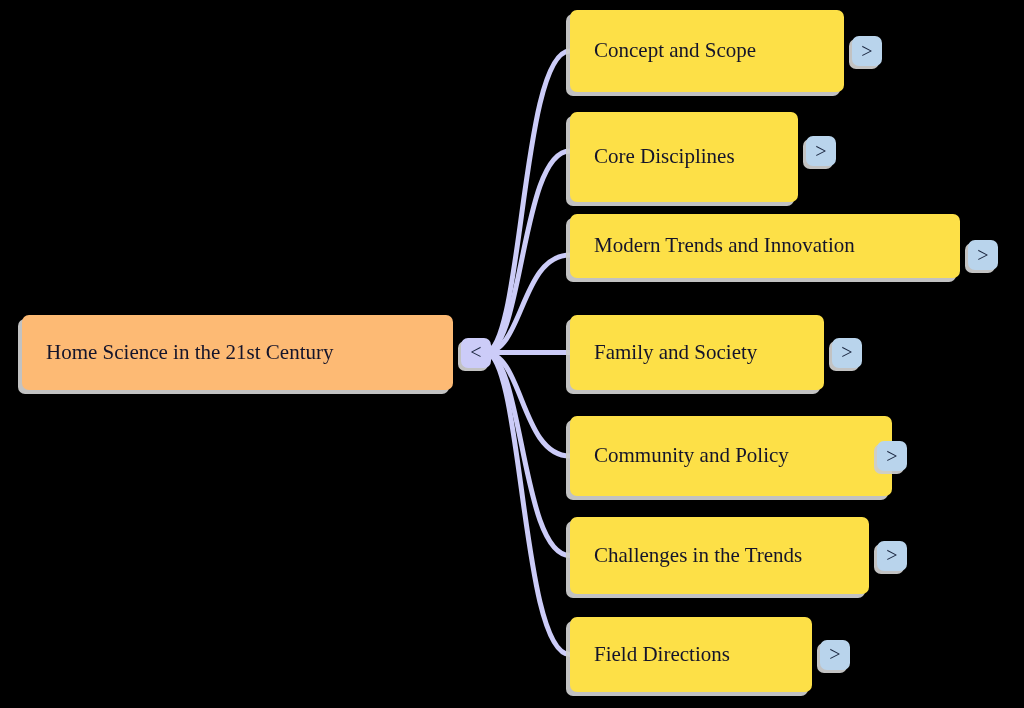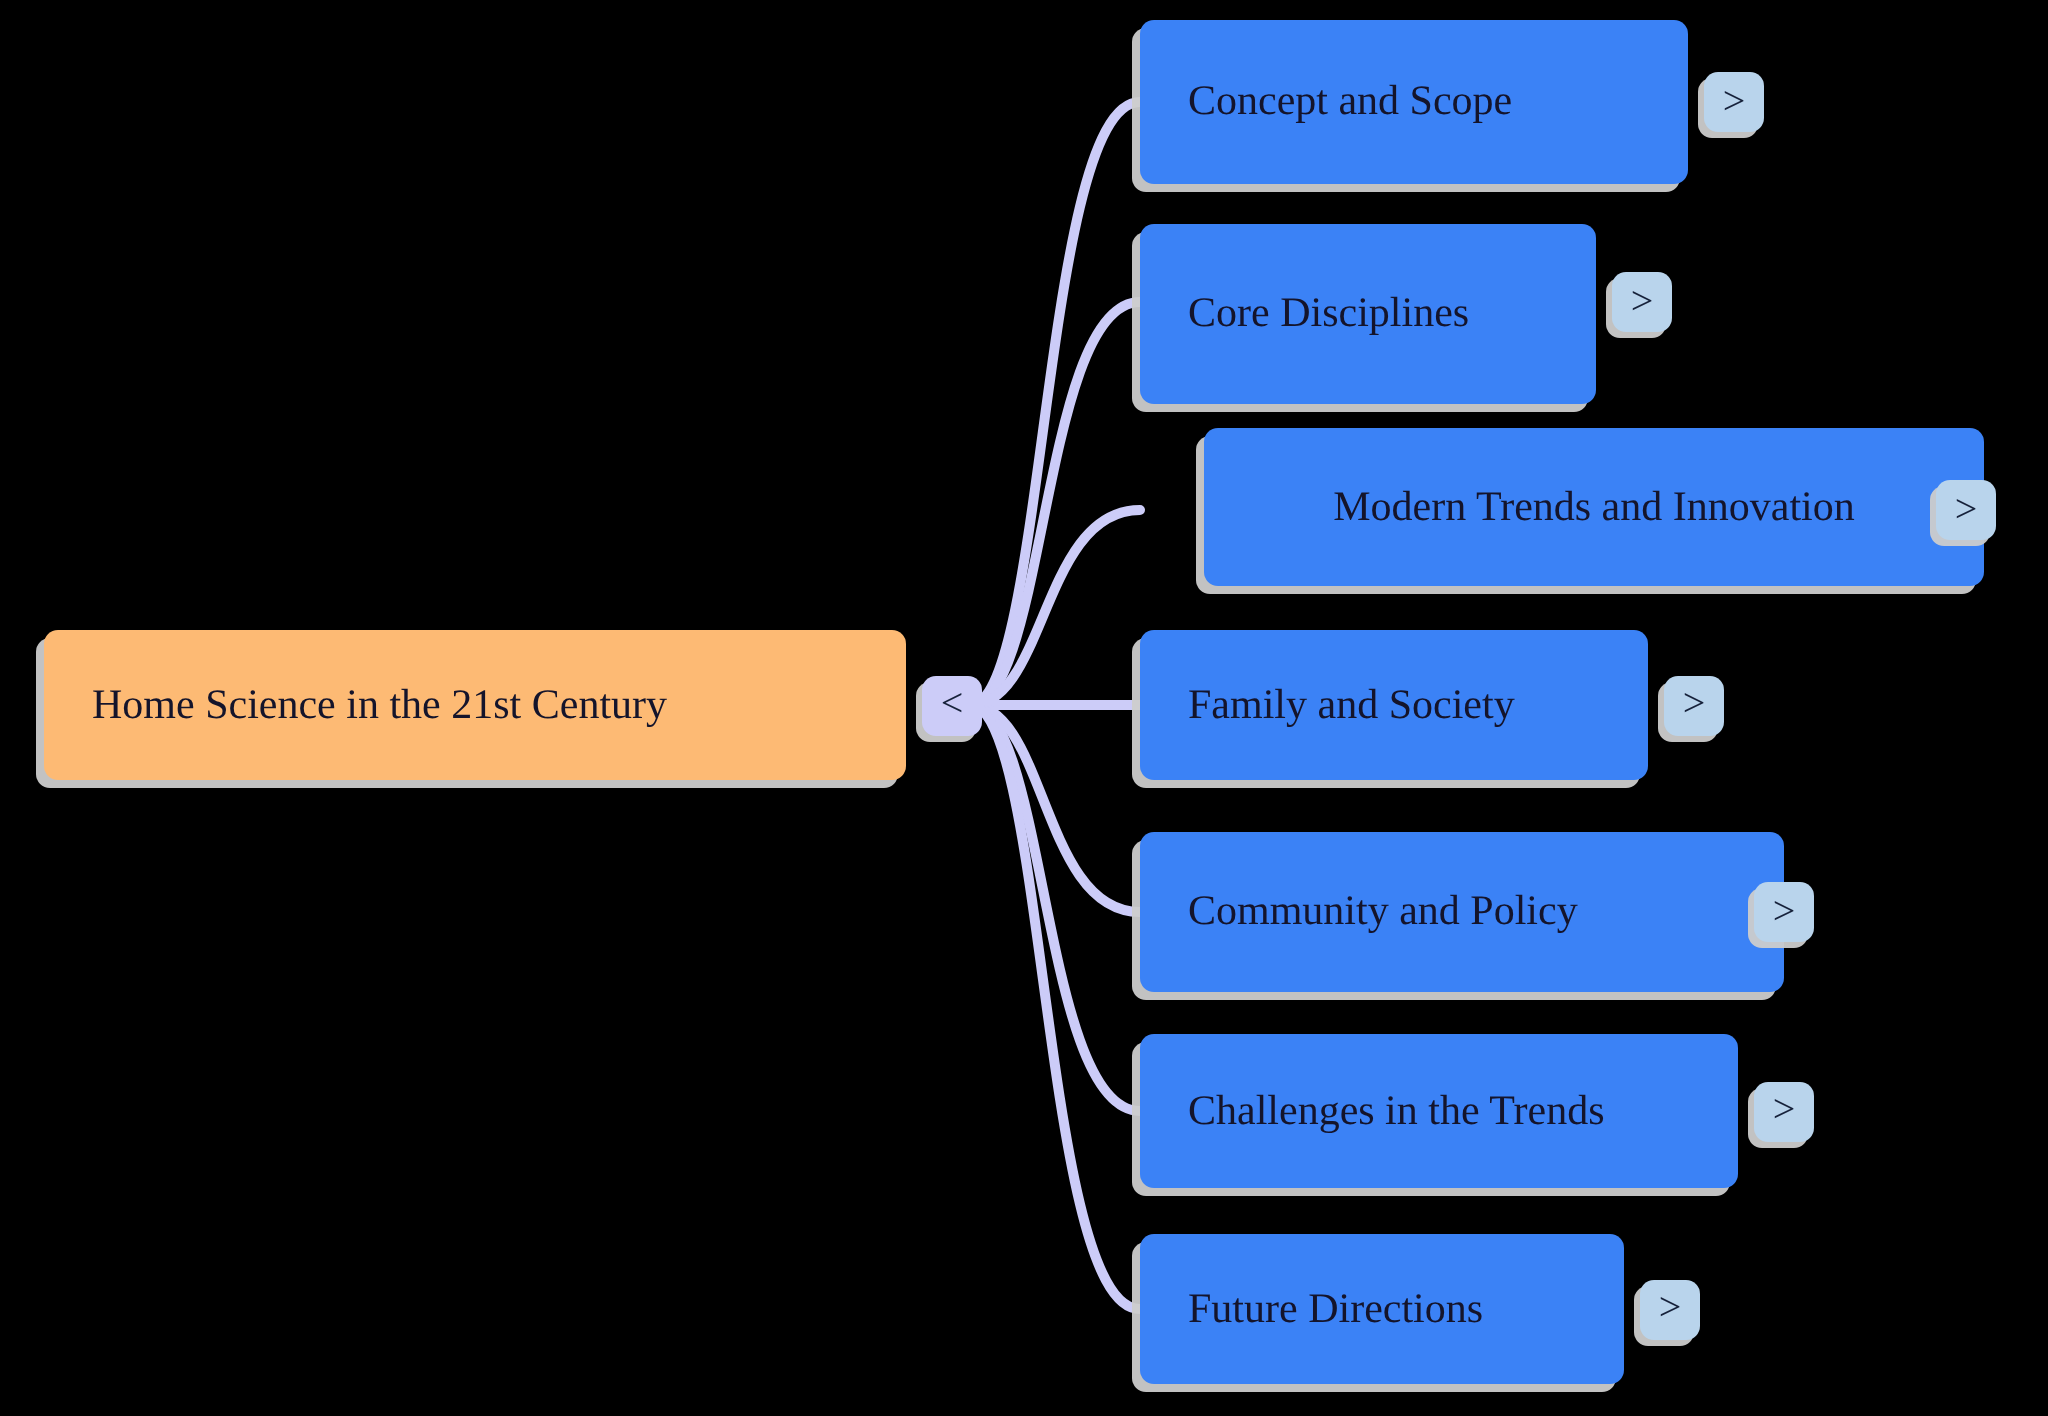--- a/index.html
+++ b/index.html
@@ -38,21 +38,21 @@
     display: block;
     padding-left: 24px;
     padding-right: 24px;
     line-height: 1.1;
   }
   .root-node {
     background: #fdba74;
     font-size: 21px;
   }
   .child-node {
-    background: #3b82f6;
+    background: #fde047;
     font-size: 21px;
   }
   .toggle {
     position: absolute;
     box-sizing: border-box;
     width: 30px;
     height: 30px;
     border-radius: 7px;
     display: flex;
     align-items: center;
@@ -99,21 +99,21 @@
       </div>
       <div class="toggle toggle-child" style="left: 852px; top: 36px;">
         <span>&gt;</span>
       </div>
       <div class="node child-node" style="left: 570px; top: 112px; width: 228px; height: 90px;">
         <span class="node-label">Core Disciplines</span>
       </div>
       <div class="toggle toggle-child" style="left: 806px; top: 136px;">
         <span>&gt;</span>
       </div>
-      <div class="node child-node" style="left: 602px; top: 214px; width: 390px; height: 79px; justify-content: center;">
+      <div class="node child-node" style="left: 570px; top: 214px; width: 390px; height: 64px;">
         <span class="node-label">Modern Trends and Innovation</span>
       </div>
       <div class="toggle toggle-child" style="left: 968px; top: 240px;">
         <span>&gt;</span>
       </div>
       <div class="node child-node" style="left: 570px; top: 315px; width: 254px; height: 75px;">
         <span class="node-label">Family and Society</span>
       </div>
       <div class="toggle toggle-child" style="left: 832px; top: 337.5px;">
         <span>&gt;</span>
@@ -124,20 +124,20 @@
       <div class="toggle toggle-child" style="left: 877px; top: 441px;">
         <span>&gt;</span>
       </div>
       <div class="node child-node" style="left: 570px; top: 517px; width: 299px; height: 77px;">
         <span class="node-label">Challenges in the Trends</span>
       </div>
       <div class="toggle toggle-child" style="left: 877px; top: 540.5px;">
         <span>&gt;</span>
       </div>
       <div class="node child-node" style="left: 570px; top: 617px; width: 242px; height: 75px;">
-        <span class="node-label">Future Directions</span>
+        <span class="node-label">Field Directions</span>
       </div>
       <div class="toggle toggle-child" style="left: 820px; top: 639.5px;">
         <span>&gt;</span>
       </div>
     </div>
 
 </div>
 
 </body></html>

